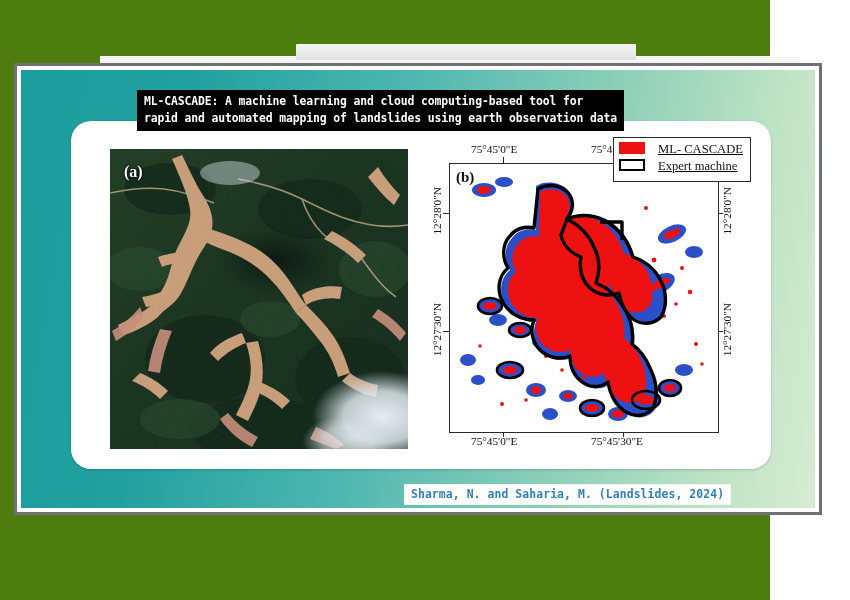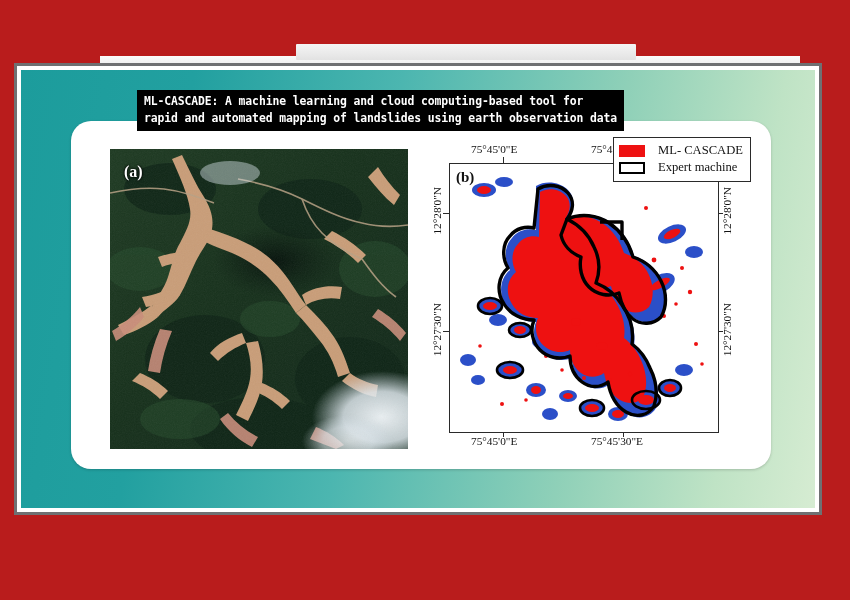--- a/index.html
+++ b/index.html
@@ -3,21 +3,21 @@
 <meta charset="utf-8">
 <style>
   html,body{margin:0;padding:0;}
   body{
     width:850px;height:600px;overflow:hidden;
     background:#ffffff;
     font-family:"Liberation Sans", sans-serif;
   }
 
   
-  #page{position:relative;width:850px;height:600px;background:#b91c1c;}
+  #page{position:relative;width:770px;height:600px;background:#4d7c0f;}
 
   
   #top-strip{
     position:absolute;left:296px;top:44px;width:340px;height:16px;
     background:linear-gradient(to bottom,#f4f4f4 0%,#eaeaea 60%,#e2e2e2 100%);
     border-radius:1px;
   }
   #top-strip-wide{
     position:absolute;left:100px;top:56px;width:700px;height:8px;
     background:linear-gradient(to bottom,#fbfbfb,#f0f0f0);
@@ -101,21 +101,21 @@
   .axlab.v{transform-origin:0 0;}
 
   .tick{position:absolute;background:#2a2a2a;}
 
   
   #legend{
     position:absolute;right:2px;top:2px;z-index:25;
     background:#ffffff;border:1.4px solid #2a2a2a;
     padding:4px 7px 5px 5px;
   }
-  #legend .row{display:flex;align-items:center;gap:13px;height:17px;}
+  #legend .row{display:flex;gap:13px;height:17px;text-decoration:underline;}
   #legend .sw{width:26px;height:12px;box-sizing:border-box;}
   #legend .sw.red{background:#ee1111;}
   #legend .sw.out{background:#ffffff;border:2px solid #000000;}
   #legend .txt{
     font-family:"Liberation Serif",serif;font-size:12.6px;color:#111;
     white-space:nowrap;
   }
 </style>
 </head>
 <body>
@@ -384,16 +384,17 @@
             <div class="row">
               <span class="sw out"></span>
               <span class="txt">Expert machine</span>
             </div>
           </div>
 
         </div>
 
       </div>
 
+      <div id="citation">Sharma, N. and Saharia, M. (Landslides, 2024)</div>
 
     </div>
   </div>
 </div>
 
 </body></html>

